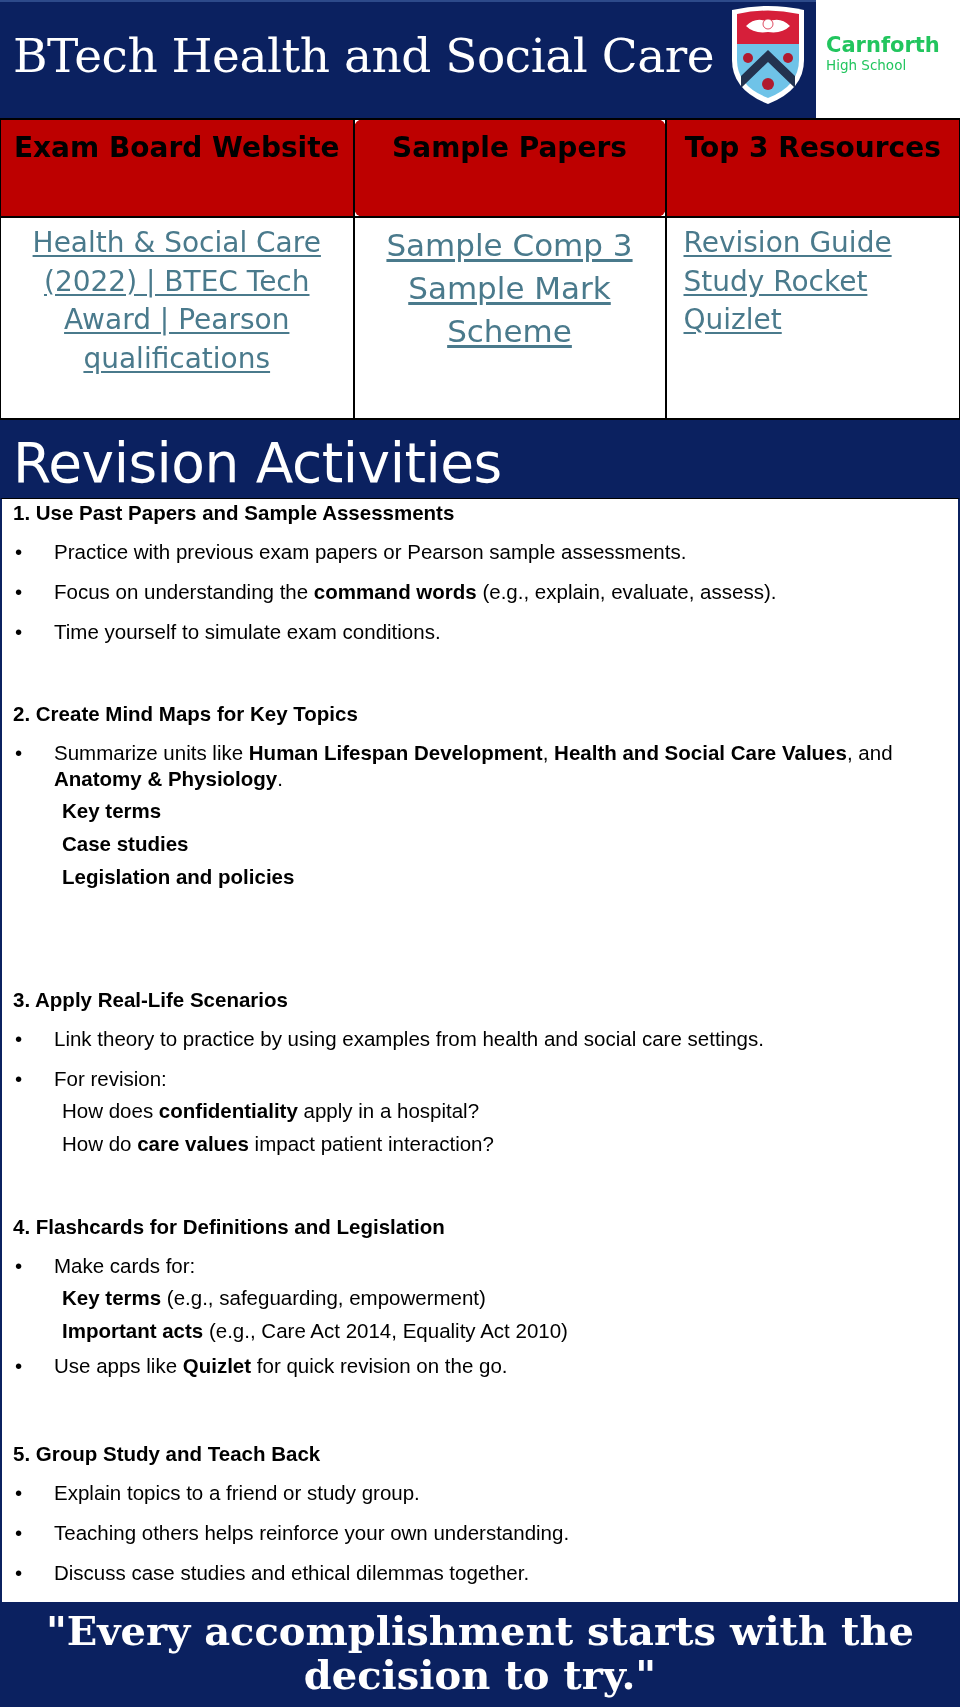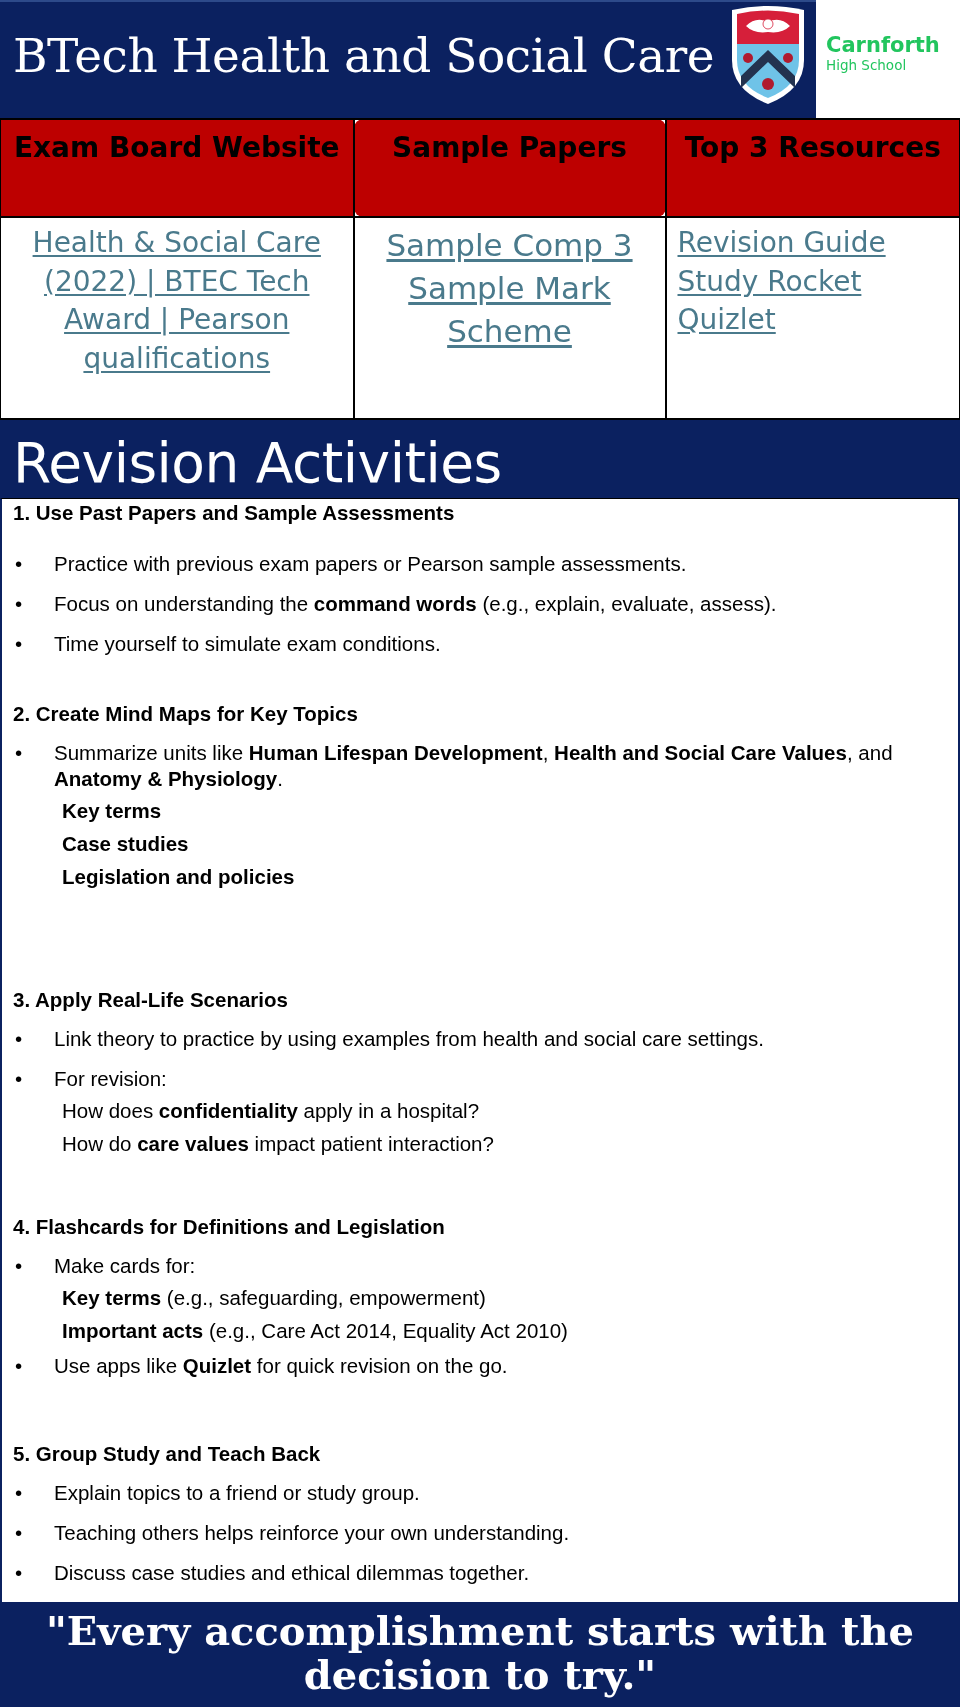--- a/index.html
+++ b/index.html
@@ -33,21 +33,21 @@
     .res-table tr > *:first-child { border-left: 1px solid #000; }
     .res-table tr > *:last-child { border-right: 1px solid #000; }
     .col1 { width: 353px; }
     .col2 { width: 312px; border-radius: 9px; }
     a.lnk {
       color: #4a7a8c; text-decoration: underline; font-family: "DejaVu Sans", sans-serif;
       text-underline-offset: 3px;
     }
     .c1 { text-align: center; font-size: 28px; line-height: 38.5px; padding: 0 12px; }
     .c2 { text-align: center; font-size: 31px; line-height: 43px; padding: 0 4px; }
-    .c3 { text-align: left; font-size: 28px; line-height: 38.5px; padding-left: 11px; }
+    .c3 { text-align: left; font-size: 28px; line-height: 38.5px; padding-left: 17px; }
     .c1 a, .c2 a, .c3 a { display: inline; }
 
     .section-banner {
       position: absolute; left: 0; top: 420px; width: 960px; height: 78px;
       background: #0b2160;
     }
     .section-title {
       position: absolute; left: 13px; top: 11px; color: #fff;
       font-family: "DejaVu Sans", sans-serif; font-size: 55px; letter-spacing: -0.5px;
     }
@@ -119,21 +119,21 @@
   </table>
 
 <div class="section-banner">
   <div class="section-title">Revision Activities</div>
 </div>
 
 <div class="content">
 
   <div class="sec" style="top:0px;">
     <div class="sec-head" style="margin-top:0px;">1. Use Past Papers and Sample Assessments</div>
-    <div class="bl" style="margin-top:24px;">Practice with previous exam papers or Pearson sample assessments.</div>
+    <div class="bl" style="margin-top:12px;">Practice with previous exam papers or Pearson sample assessments.</div>
     <div class="bl" style="margin-top:14px;"><span>Focus on understanding the </span><b>command words</b><span> (e.g., explain, evaluate, assess).</span></div>
     <div class="bl" style="margin-top:14px;">Time yourself to simulate exam conditions.</div>
   </div>
 
   <div class="sec" style="top:201px;">
     <div class="sec-head">2. Create Mind Maps for Key Topics</div>
     <div class="bl" style="margin-top:12px;"><span>Summarize units like </span><b>Human Lifespan Development</b><span>, </span><b>Health and Social Care Values</b><span>, and </span><b>Anatomy &amp; Physiology</b><span>.</span></div>
     <div class="sub" style="margin-top:2px;"><b>Key terms</b></div>
     <div class="sub"><b>Case studies</b></div>
     <div class="sub"><b>Legislation and policies</b></div>

